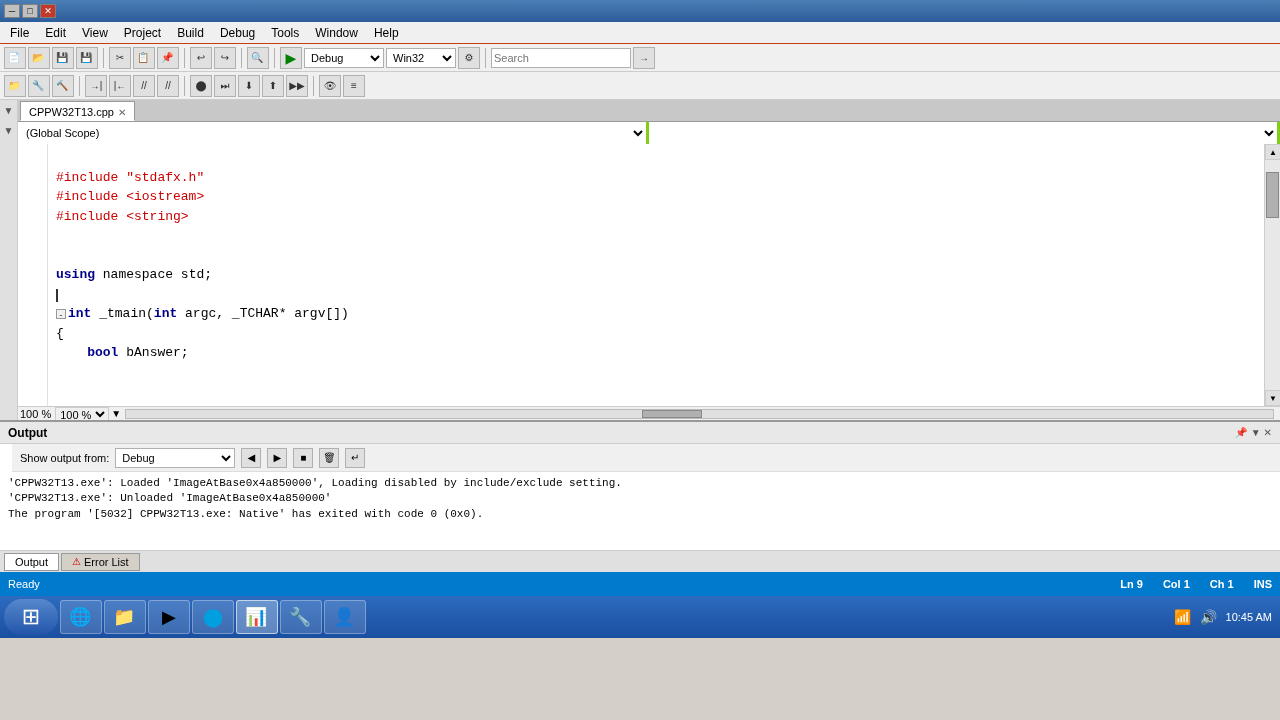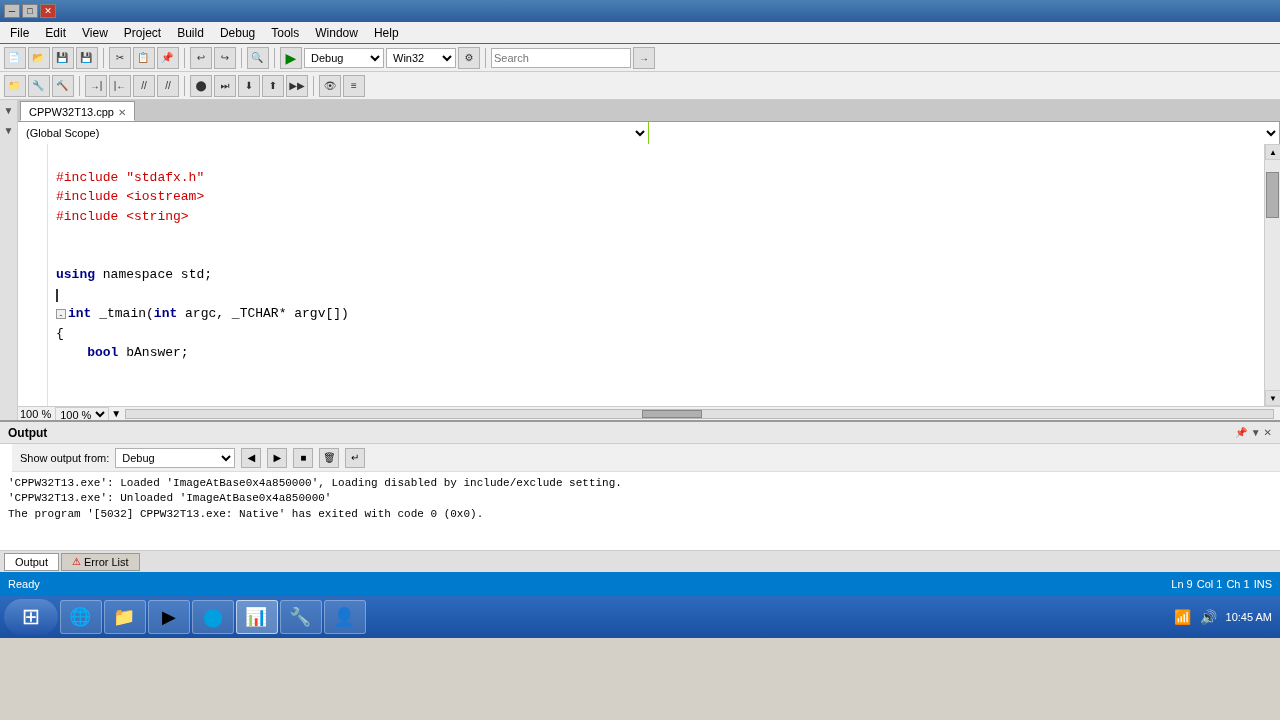--- a/index.html
+++ b/index.html
@@ -117,21 +117,21 @@
     #scope-bar {
       display: flex;
       height: 22px;
       background: white;
       border-bottom: 1px solid #ccc;
     }
     .scope-select {
       flex: 1;
       height: 22px;
       border: none;
-      border-right: 1px solid #84cc16;
+      border-right: 3px solid #84cc16;
       font-size: 11px;
       padding: 0 4px;
       background: white;
     }
 
     
     #code-editor {
       flex: 1;
       background: white;
       overflow: hidden;
@@ -274,21 +274,21 @@
       height: 24px;
       background: #007acc;
       display: flex;
       align-items: center;
       justify-content: space-between;
       padding: 0 8px;
       color: white;
       font-size: 11px;
     }
     #status-left { }
-    #status-right { display: flex; gap: 4px; }
+    #status-right { display: flex; gap: 20px; font-weight: bold; }
 
     
     #taskbar {
       height: 42px;
       background: linear-gradient(to bottom, #2d6bbf, #1a4fa0);
       display: flex;
       align-items: center;
       padding: 0 4px;
       gap: 2px;
     }

